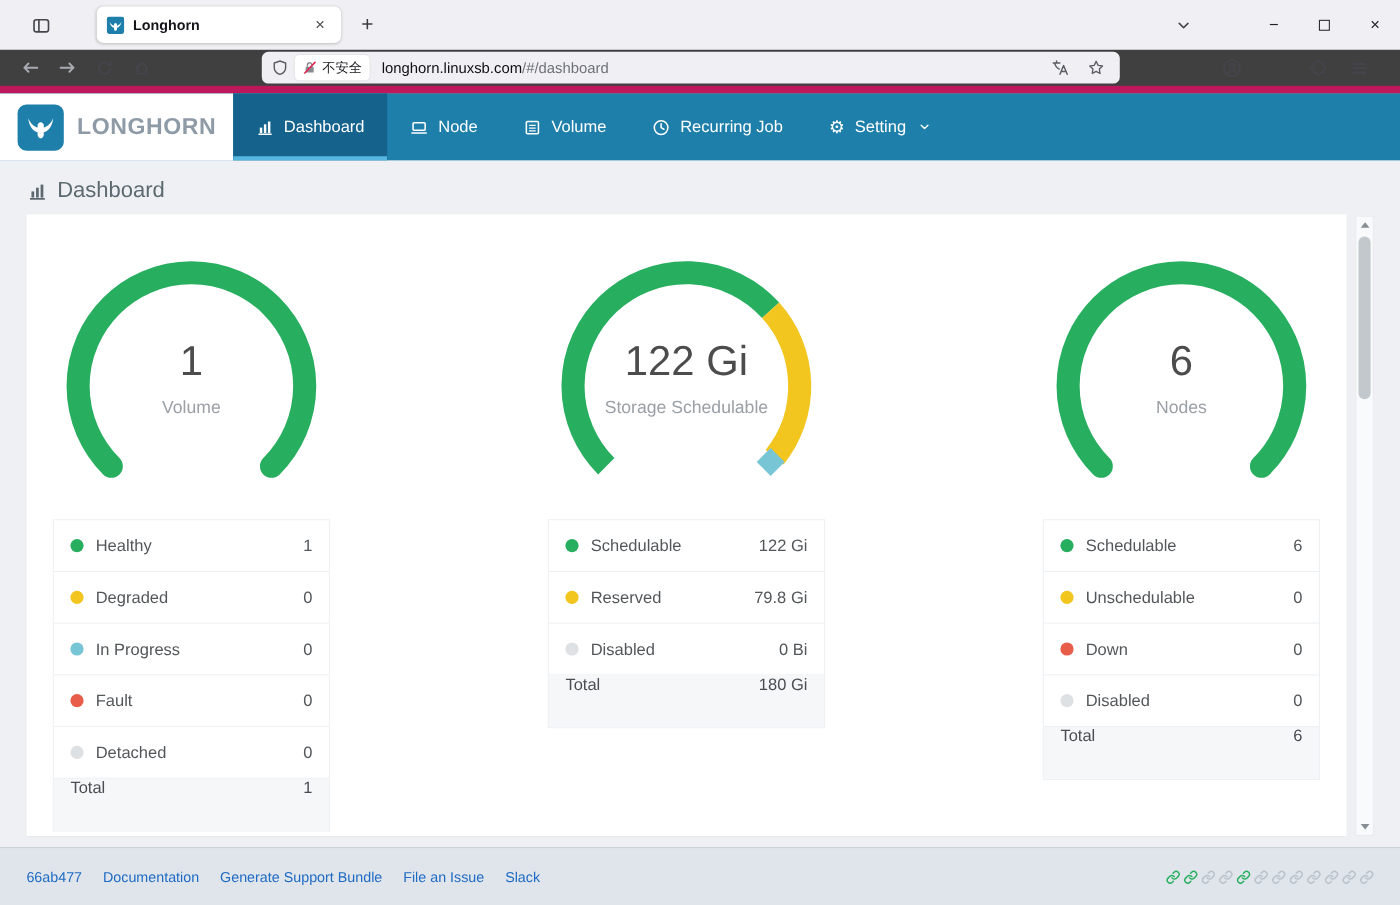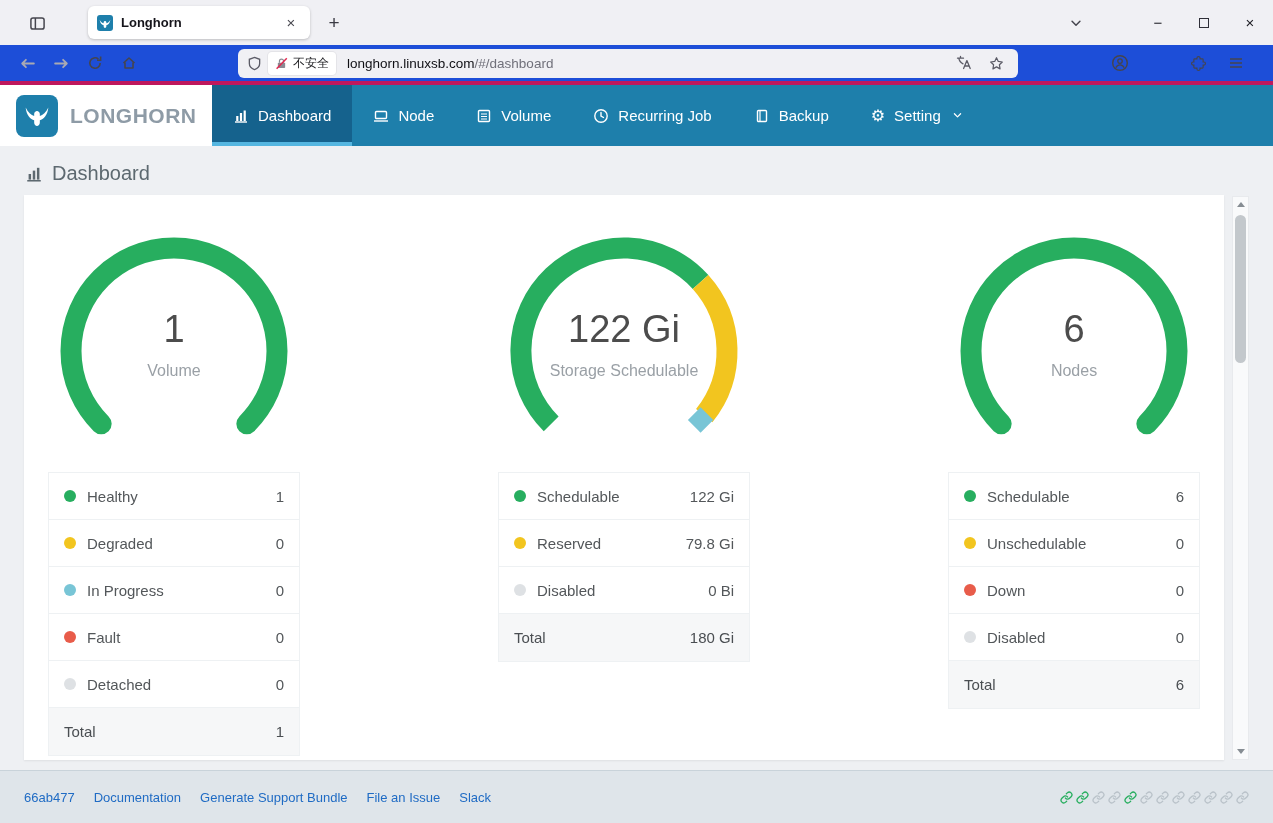--- a/index.html
+++ b/index.html
@@ -13,21 +13,21 @@
   .tab{position:absolute;left:88px;top:6px;width:222px;height:33px;background:#fff;border-radius:6px;box-shadow:0 1px 3px rgba(0,0,0,.22);display:flex;align-items:center;padding:0 9px;gap:8px}
   .tab-title{font-size:13px;font-weight:600;color:#15141a;flex:1}
   .tab-close{font-size:15px;color:#4a4a52;width:20px;height:20px;border-radius:3px;line-height:18px}
   .newtab{position:absolute;left:320px;top:9px;width:28px;height:28px;font-size:19px;color:#3b3b44;border-radius:4px}
   .win-controls{position:absolute;right:0;top:0;height:45px;display:flex;align-items:center}
   .tablist-btn{width:34px;height:30px;margin-right:42px;display:flex;align-items:center;justify-content:center}
   .win-btn{width:46px;height:45px;font-size:15px;color:#202027;display:flex;align-items:center;justify-content:center}
   .maxbox{width:10px;height:10px;border:1.4px solid #2f2f38;display:inline-block}
 
   
-  .toolbar{height:40px;background:#1d4ed8;border-bottom:4px solid #be185d;display:flex;align-items:center;padding:0 10px}
+  .toolbar{height:40px;background:#404040;border-bottom:7px solid #be185d;display:flex;align-items:center;padding:0 10px}
   .nav-btn{width:34px;height:28px;border-radius:4px;display:flex;align-items:center;justify-content:center;flex:none}
   .urlbar{margin-left:92px;width:780px;height:29px;background:#f0f0f4;border-radius:6px;display:flex;align-items:center;padding:0 9px;gap:6px}
   .sec-badge{background:#fff;border-radius:4px;padding:3px 7px;display:flex;align-items:center;gap:5px;font-size:12px;color:#1b1b1f;box-shadow:0 0 0 1px #e4e4e8}
   .url-text{font-size:13.5px;margin-left:5px;flex:1;white-space:nowrap;overflow:hidden}
   .url-host{color:#0f0f14}
   .url-path{color:#70707a}
   .urlbar-right{display:flex;align-items:center;gap:6px}
   .tb-acct{margin-left:85px}
   .tb-ext{margin-left:44px}
   .tb-menu{margin-left:4px}
@@ -51,21 +51,21 @@
   .chart-col{width:252px;display:flex;flex-direction:column;align-items:center}
   .gauge{width:232px;height:232px;position:relative;margin-bottom:5px}
   .gauge svg{position:absolute;inset:0}
   .g-center{position:absolute;inset:0;display:flex;flex-direction:column;align-items:center;justify-content:center;gap:11px;padding-bottom:14px;text-align:center}
   .g-value{font-size:38px;color:#4c4c4c}
   .g-label{font-size:16px;color:#9aa0a6}
   .legend{width:252px;border:1px solid #eef1f3;font-size:15px;color:#53575a}
   .legend-row{height:47px;display:flex;align-items:center;padding:0 15px;border-bottom:1px solid #eef1f3}
   .dot{width:12px;height:12px;border-radius:50%;margin-right:11px;flex:none}
   .lval{margin-left:auto}
-  .legend-total{height:47px;display:flex;align-items:center;padding:0 15px;background:#f6f7f8;color:#4a4e52}
+  .legend-total{height:47px;display:flex;padding:0 15px;background:#f6f7f8;color:#4a4e52}
 
   
   .scrollbar{position:absolute;right:24px;top:50px;width:17px;height:564px;background:#f9fafb;border:1px solid #e8eaed;display:flex;flex-direction:column;justify-content:space-between}
   .sb-arrow{height:15px;display:flex;align-items:center;justify-content:center}
   .tri-up{width:0;height:0;border-left:4px solid transparent;border-right:4px solid transparent;border-bottom:5px solid #868d93}
   .tri-down{width:0;height:0;border-left:4px solid transparent;border-right:4px solid transparent;border-top:5px solid #868d93}
   .sb-thumb{position:absolute;left:2px;right:2px;top:18px;height:148px;background:#c3c8cc;border-radius:7px}
 
   
   .footer{position:absolute;left:0;bottom:0;width:100%;height:53px;background:#dfe5ea;border-top:1px solid #c9d3da;display:flex;align-items:center;padding:0 24px;gap:19px}
@@ -216,27 +216,20 @@
       <span>Volume</span>
     </div>
     <div class="nav-item">
       <svg viewBox="0 0 16 16" width="16" height="16">
           <circle cx="8" cy="8" r="6.2" fill="none" stroke="#fff" stroke-width="1.4"></circle>
           <path d="M8 4.5V8l2.5 1.5" fill="none" stroke="#fff" stroke-width="1.4" stroke-linecap="round"></path>
         </svg>
       <span>Recurring Job</span>
     </div>
     <div class="nav-item">
-      <svg viewBox="0 0 16 16" width="16" height="16">
-          <rect x="3.5" y="2.5" width="9" height="11" rx="1" fill="none" stroke="#fff" stroke-width="1.4"></rect>
-          <path d="M6 2.5v11" stroke="#fff" stroke-width="1.2"></path>
-        </svg>
-      <span>Backup</span>
-    </div>
-    <div class="nav-item">
       <span class="uni-icon">⚙</span>
       <span>Setting</span>
       <svg class="chev" viewBox="0 0 16 16" width="11" height="11">
           <path d="M3.5 5.5 8 10l4.5-4.5" fill="none" stroke="#fff" stroke-width="1.8" stroke-linecap="round" stroke-linejoin="round"></path>
         </svg>
     </div>
   </div>
 </div>
 
 <div class="content">

